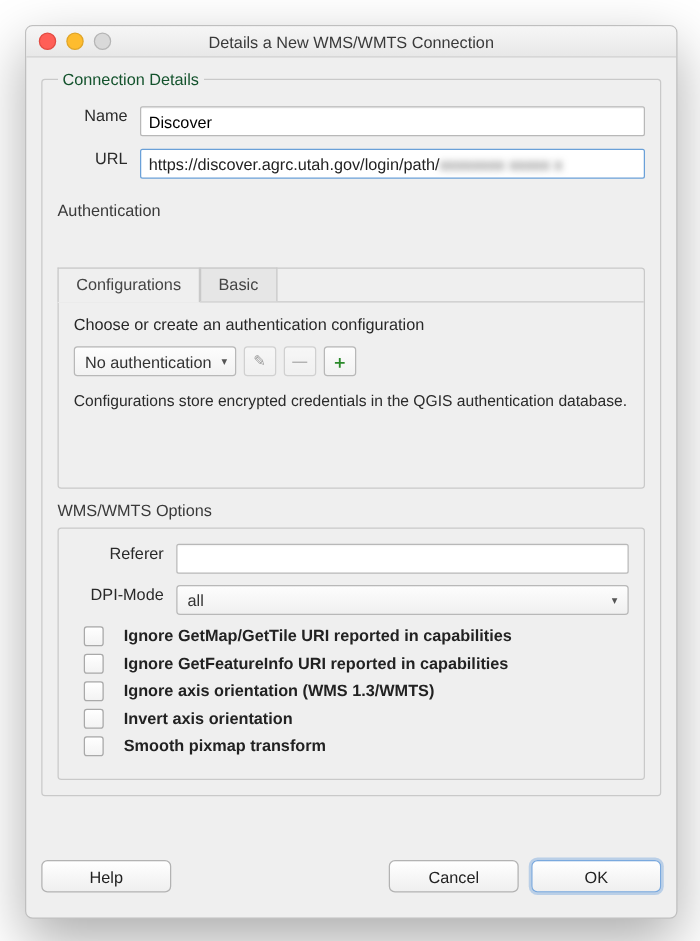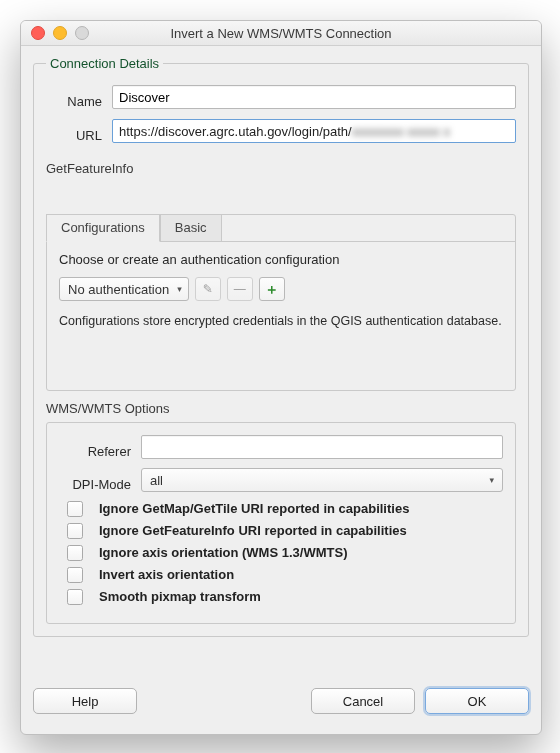--- a/index.html
+++ b/index.html
@@ -54,21 +54,21 @@
     border-radius:3px;
     margin:0;
     padding:14px 12px 12px 12px;
     background:#efefef;
   }
   legend{
     padding:0 4px;
     font-size:13px;
     color:#14532d;
   }
-  .row{display:flex;align-items:flex-end;margin-bottom:10px;}
+  .row{display:flex;align-items:flex-start;margin-bottom:10px;}
   .lbl{width:56px;text-align:right;padding-right:10px;color:#2a2a2a;}
   input[type=text]{
     flex:1;
     height:22px;
     border:1px solid #b8b8b8;
     background:#fff;
     border-radius:2px;
     padding:0 6px;
     font-family:inherit;
     font-size:13px;
@@ -157,21 +157,21 @@
 <body>
 
 <div class="window">
 
   <div class="titlebar">
     <div class="traffic">
       <div class="tl red"></div>
       <div class="tl yel"></div>
       <div class="tl grn"></div>
     </div>
-    <div class="title">Invert a New WMS/WMTS Connection</div>
+    <div class="title">Details a New WMS/WMTS Connection</div>
   </div>
 
   <div class="body">
 
     <fieldset>
       <legend>Connection Details</legend>
 
       <div class="row">
         <div class="lbl">Name</div>
         <input type="text" value="Discover" style="">
@@ -179,21 +179,21 @@
 
       <div class="row">
         <div class="lbl">URL</div>
         <div class="url-field" style="flex:1;display:flex;align-items:center;height:22px;background:#fff;border-radius:2px;padding:0 6px;overflow:hidden;white-space:nowrap;">
           <span>https://discover.agrc.utah.gov/login/path/</span>
             <span class="blur">xxxxxxxx xxxxx x</span>
         </div>
       </div>
 
       <div class="innergap"></div>
-      <div class="subgroup-title">GetFeatureInfo</div>
+      <div class="subgroup-title">Authentication</div>
 
       <div class="tabbox">
         <div class="tabstrip">
           <div class="tab active">Configurations</div>
           <div class="tab">Basic</div>
         </div>
         <div class="tabcontent">
           <div class="tabline">Choose or create an authentication configuration</div>
           <div class="authrow">
             <div class="combo">

